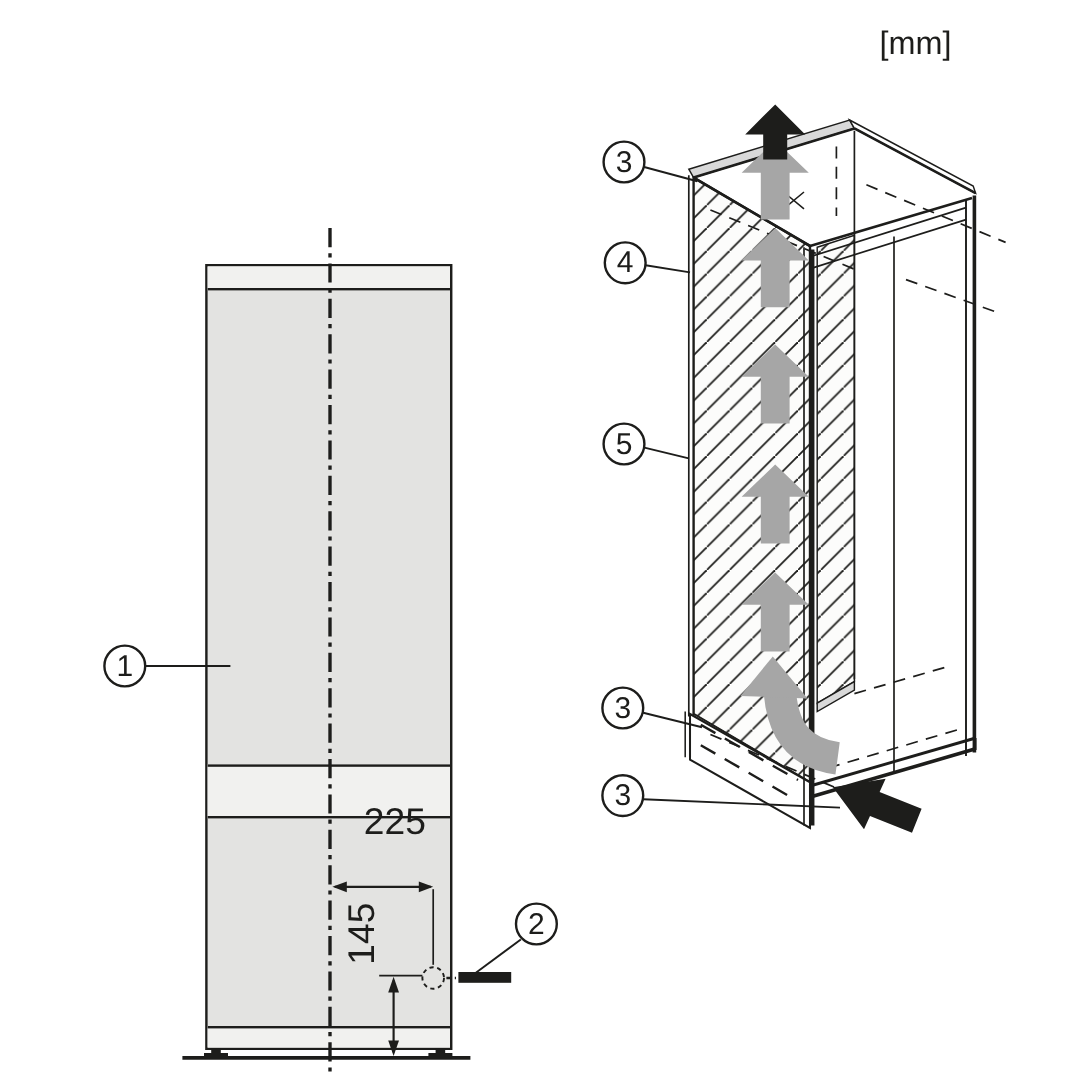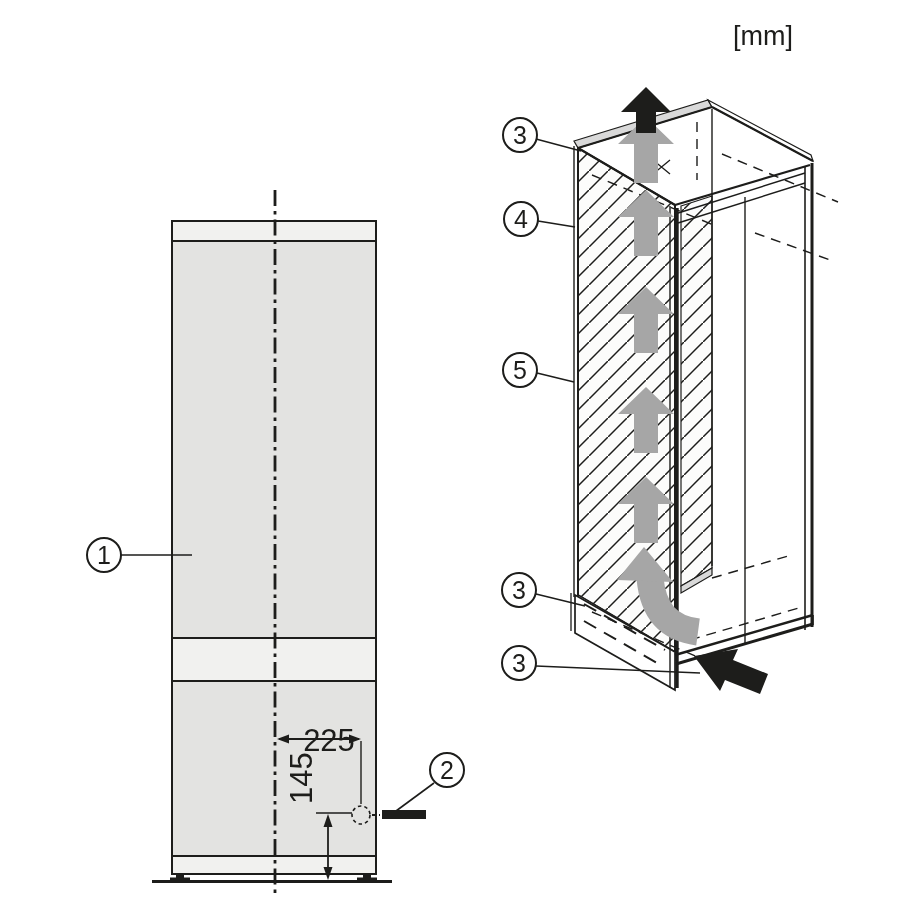--- a/index.html
+++ b/index.html
@@ -28,21 +28,21 @@
     position:absolute;width:36px;height:36px;box-sizing:border-box;
     border:2.3px solid #1d1d1b;border-radius:50%;background:#ffffff;
     display:flex;align-items:center;justify-content:center;
     font-size:25px;line-height:1;color:#1d1d1b;
   }
   
   .dim-label{
     position:absolute;display:flex;align-items:center;justify-content:center;
     font-size:31px;color:#1d1d1b;white-space:nowrap;
   }
-  .dim-h{left:289px;top:724px;width:80px;height:34px;}
+  .dim-h{left:289px;top:668px;width:80px;height:34px;}
   .dim-v{left:262px;top:761px;width:80px;height:34px;transform:rotate(-90deg);}
 </style>
 </head>
 <body>
 
 <div class="canvas">
 
   <div class="unit-label">[mm]</div>
 
   <div class="fridge-body">

